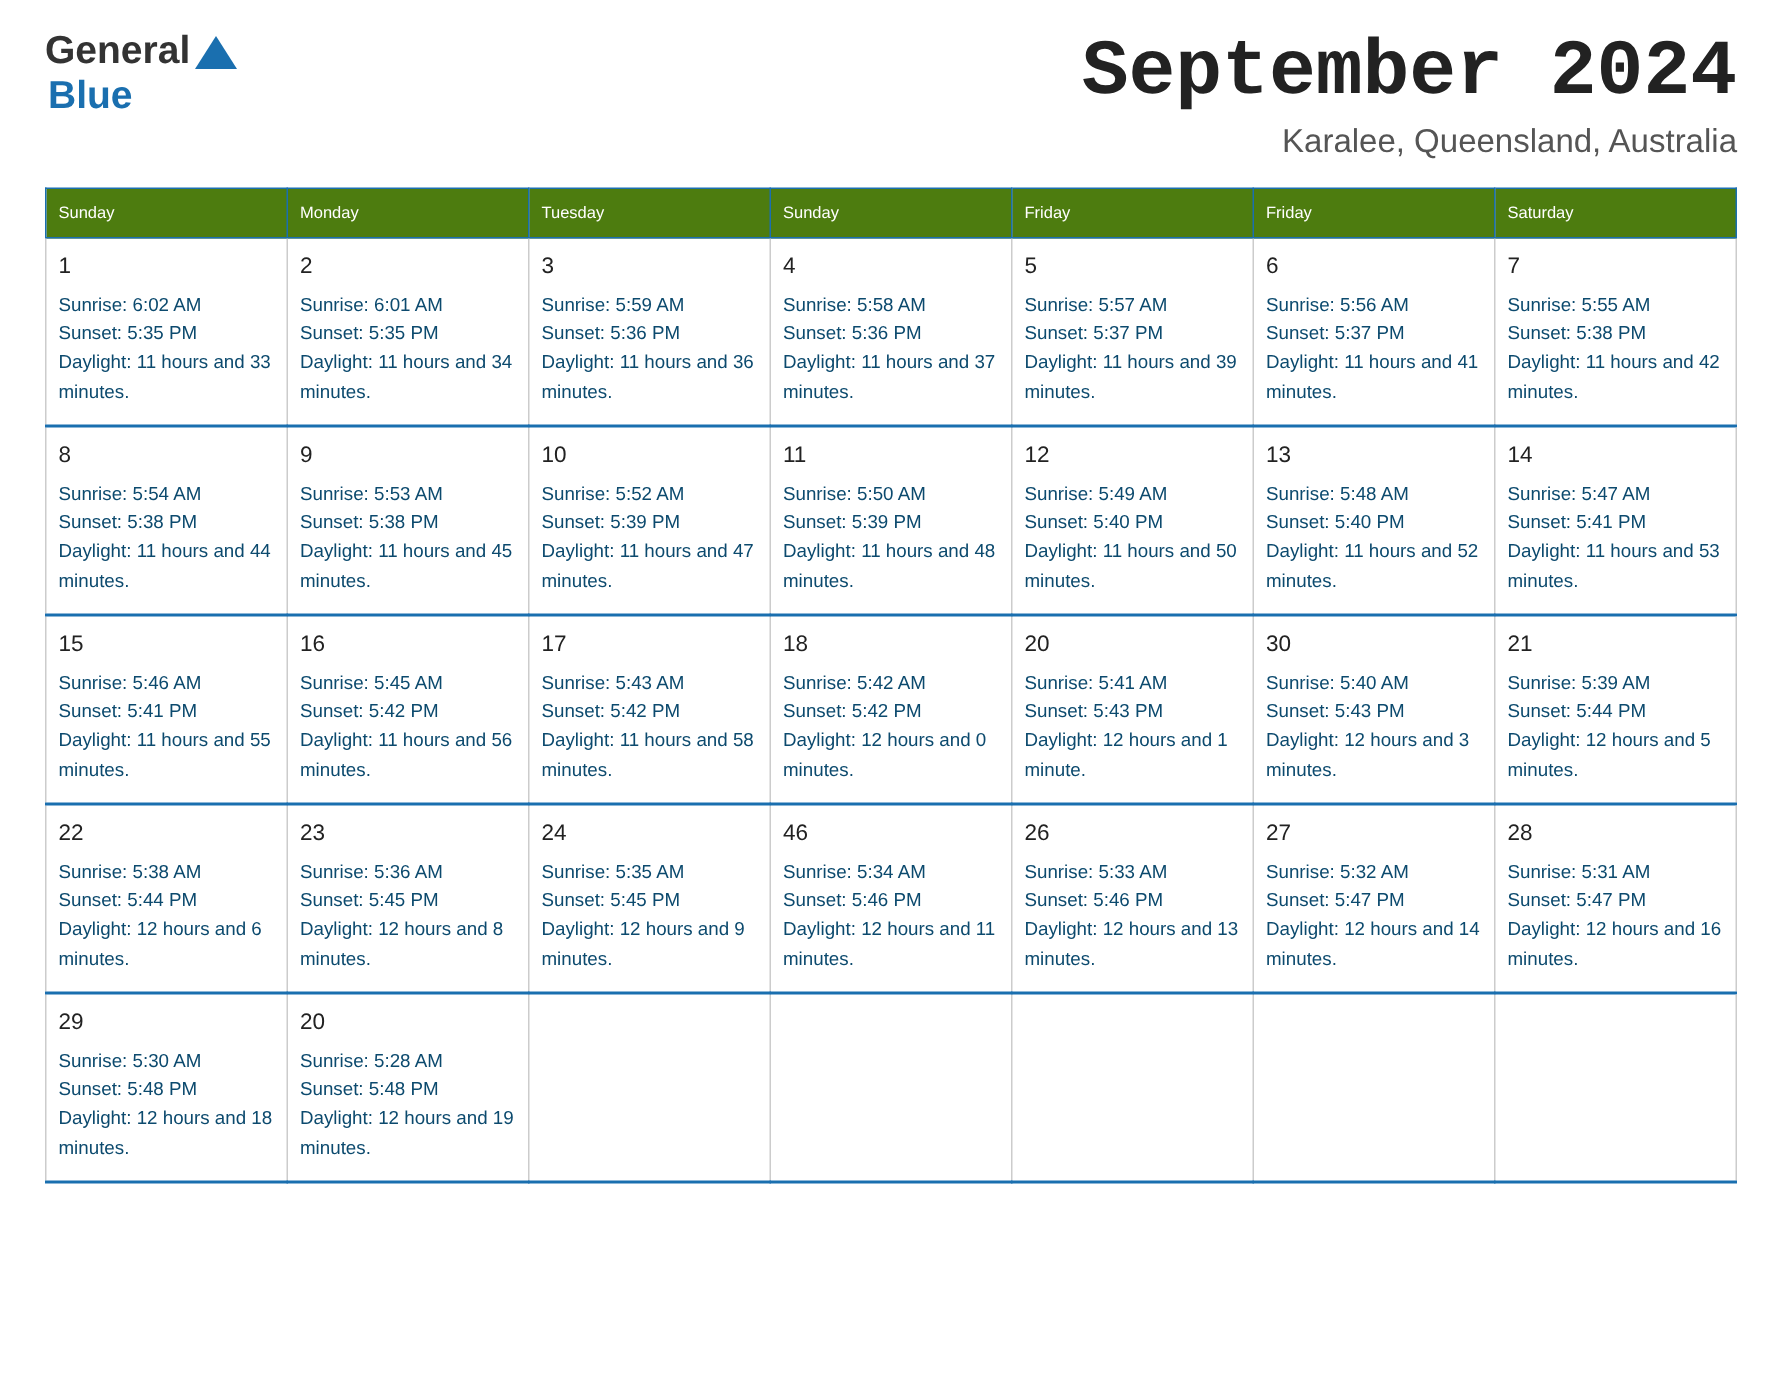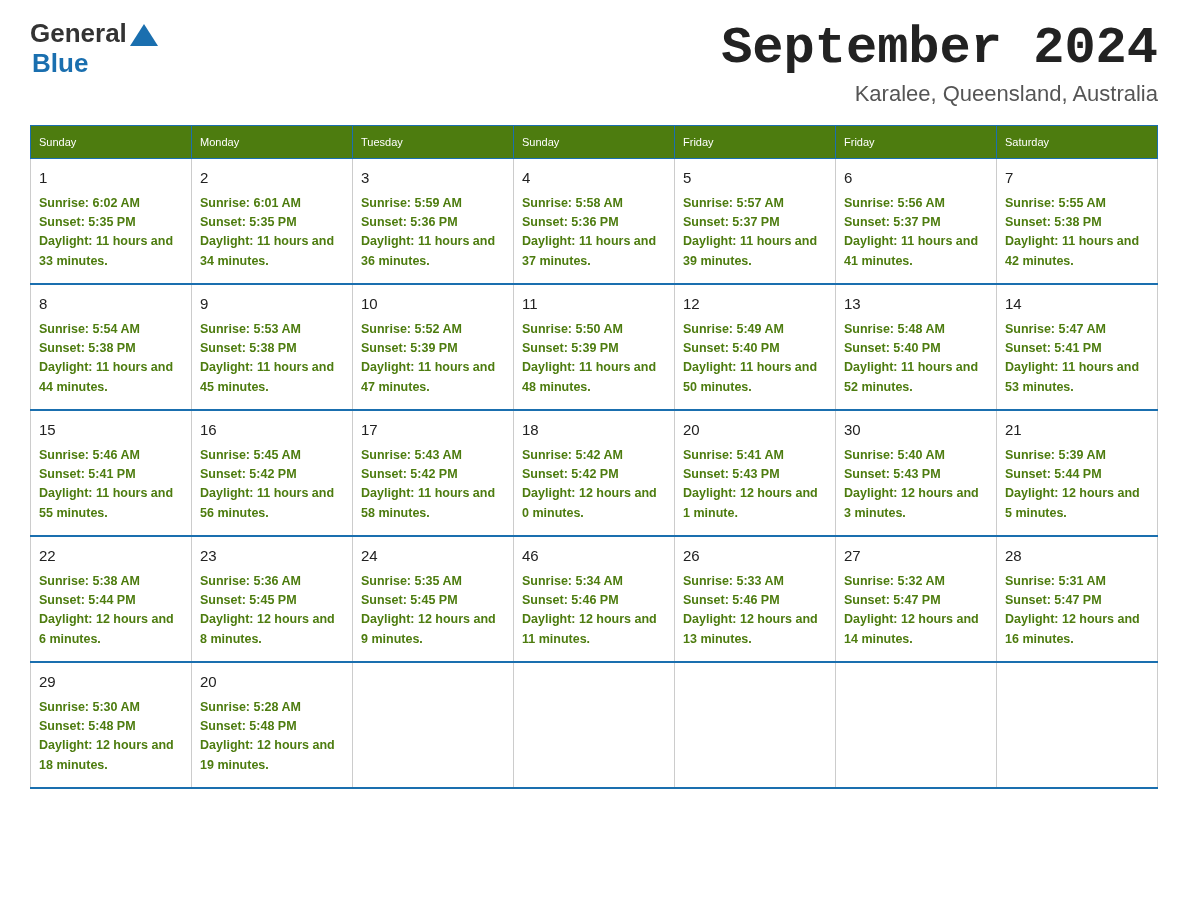--- a/index.html
+++ b/index.html
@@ -95,22 +95,21 @@
     }
     .day-num {
       font-size: 15px;
       font-weight: normal;
       margin-bottom: 4px;
       display: block;
     }
     .day-info {
       font-size: 12.5px;
       line-height: 1.55;
-      color: #4d7c0f;
-      font-weight: bold;
+      color: #0c4a6e;
     }
     td.empty {
       background: #fff;
     }
   </style>
 </head>
 <body>
 
 <div class="header-area">
   <div class="logo">

